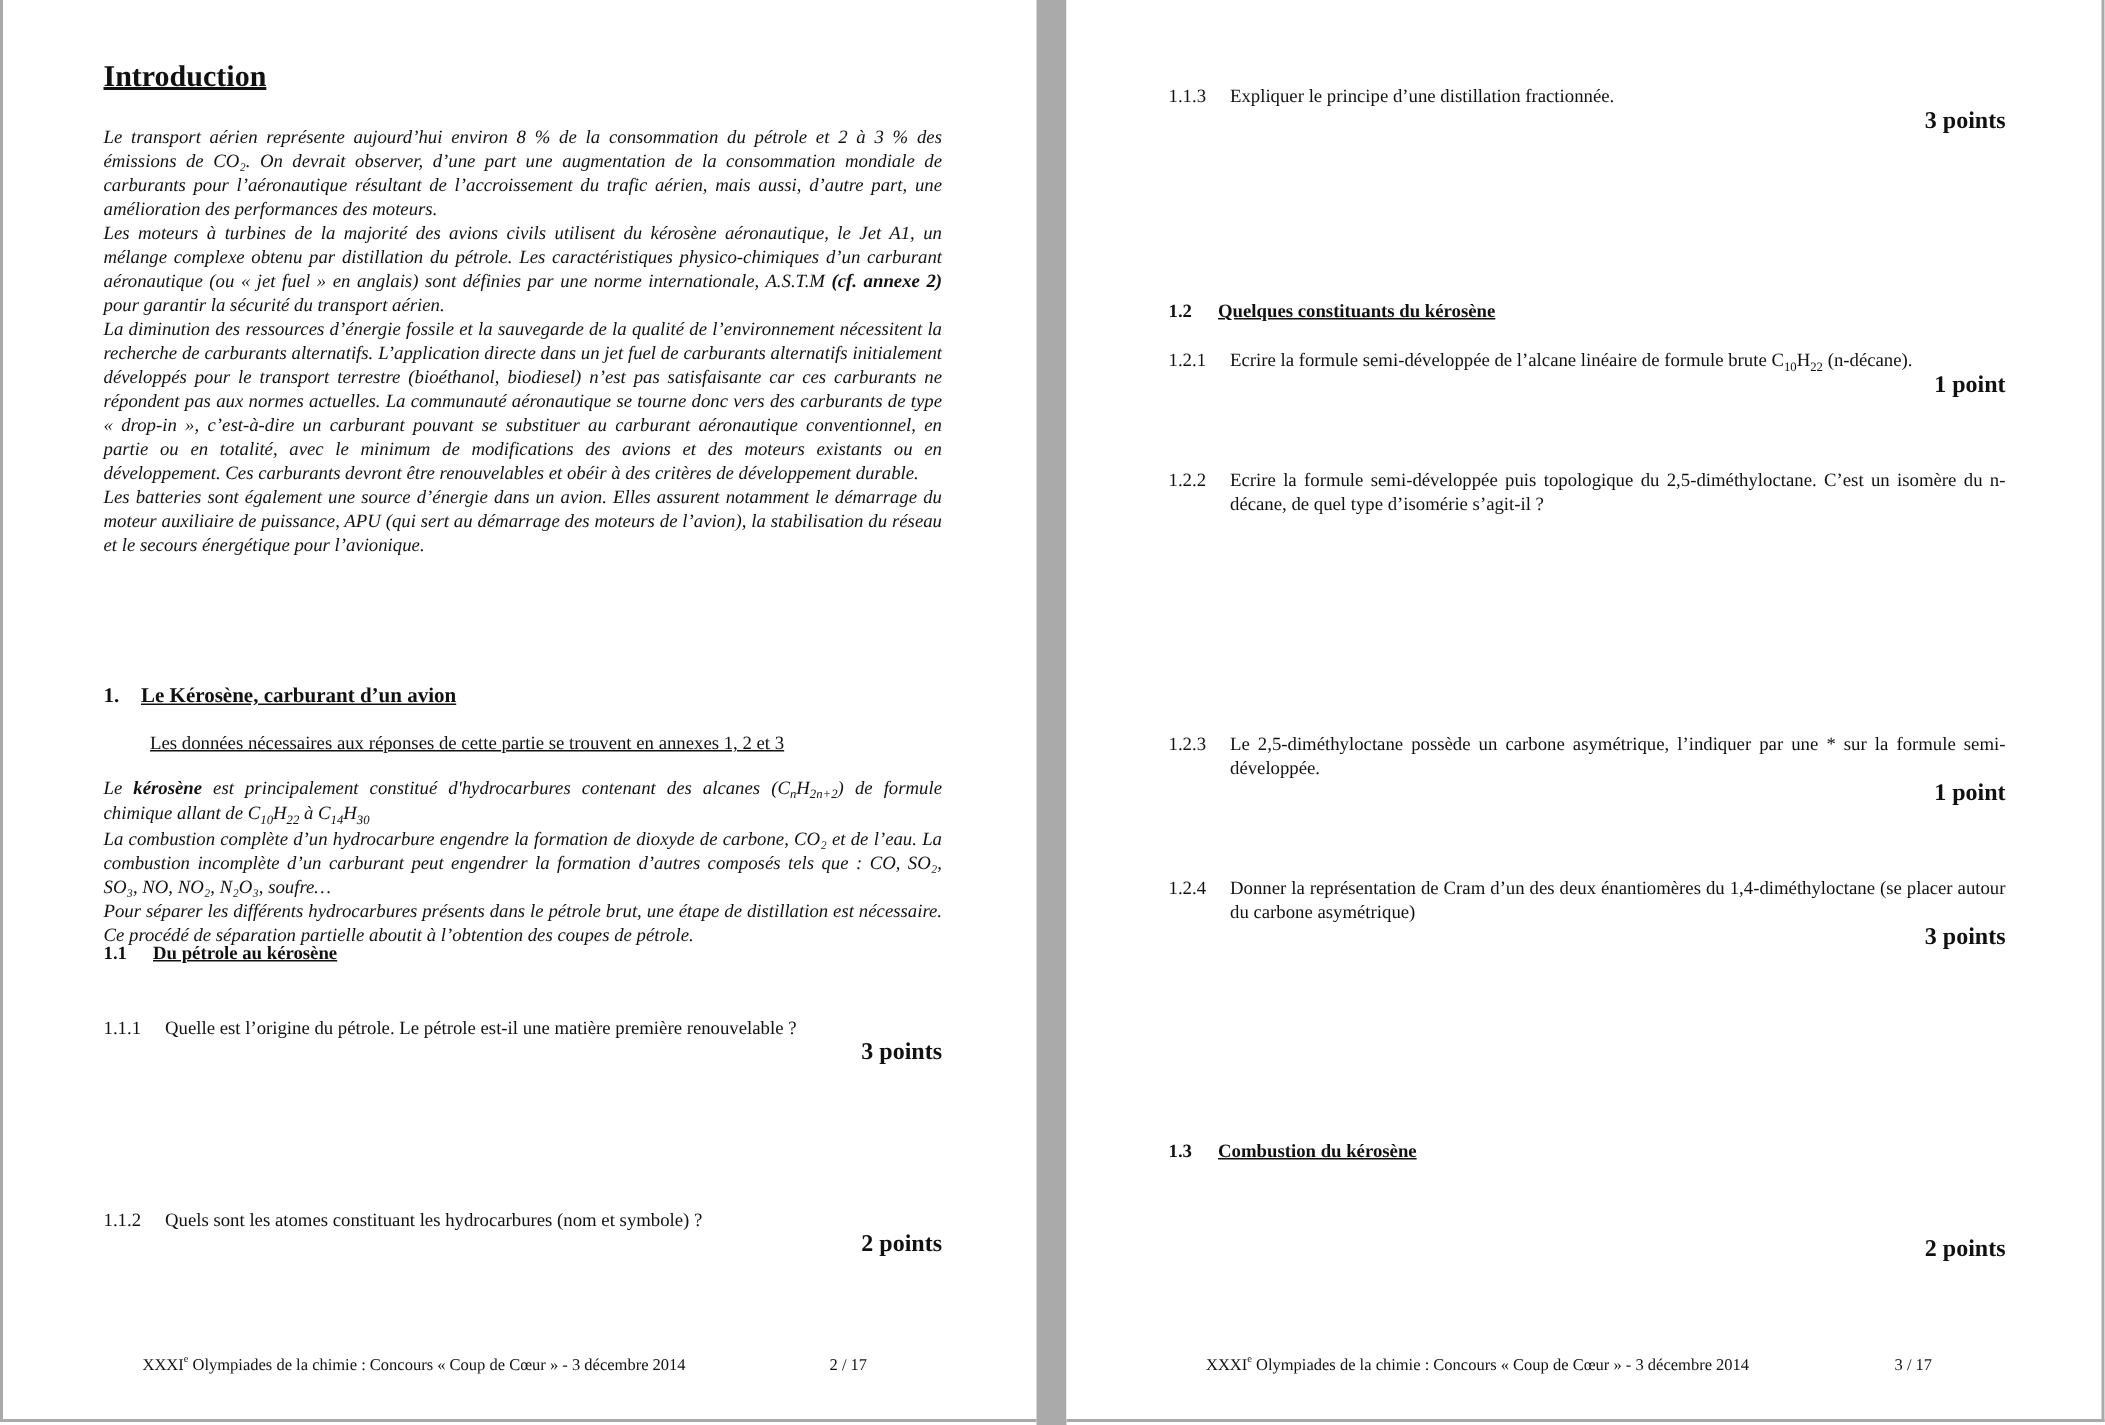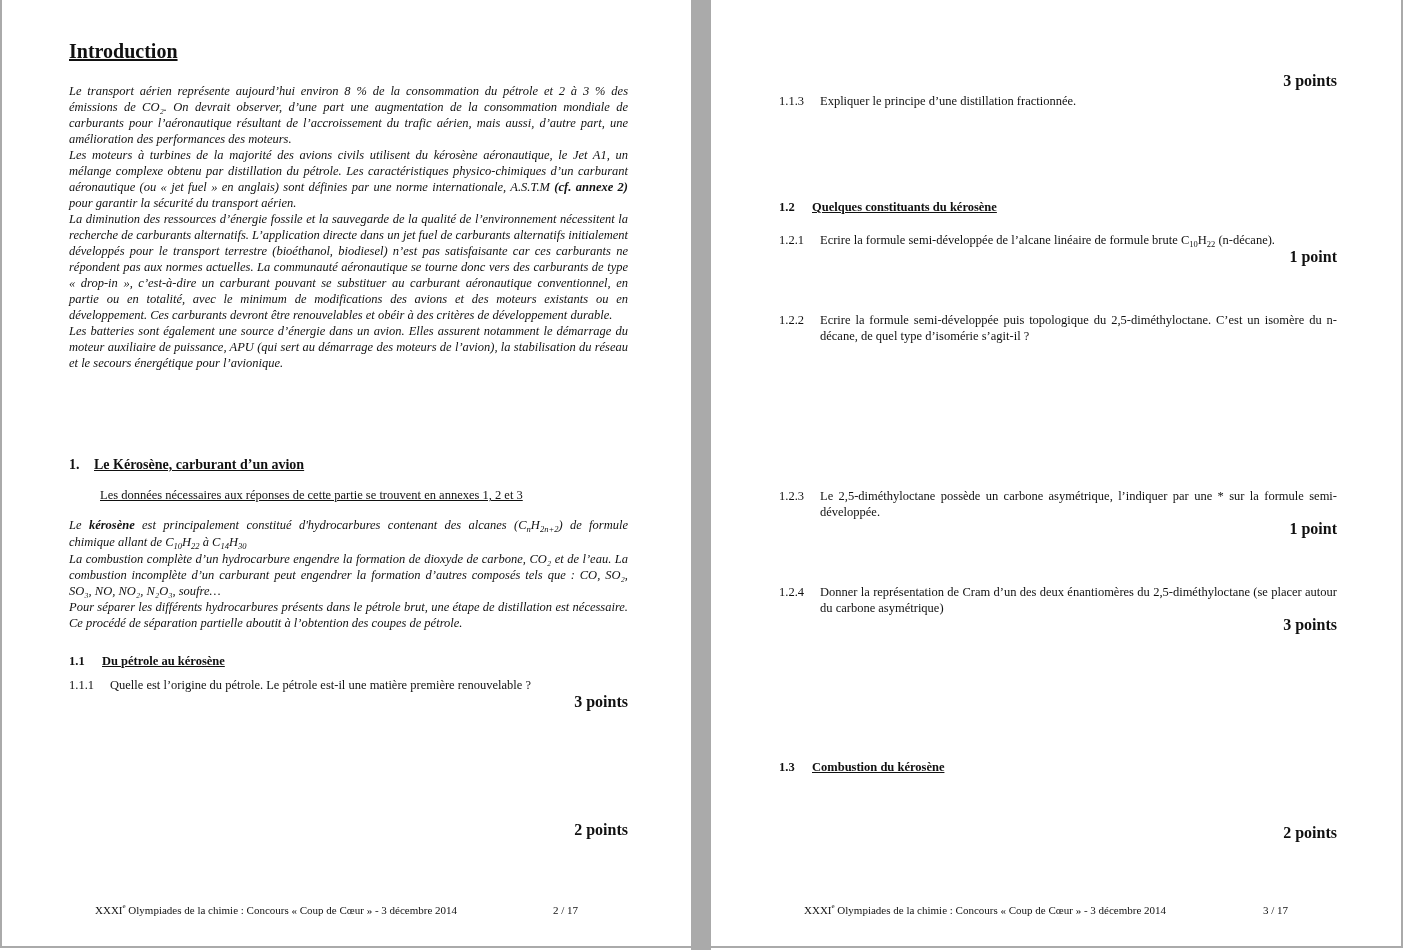--- a/index.html
+++ b/index.html
@@ -58,43 +58,47 @@
   </div>
 
   <div class="abs note">Les données nécessaires aux réponses de cette partie se trouvent en annexes 1, 2 et 3</div>
 
   <div class="abs para" style="top:517px;">
     <p><span>Le </span><b class="kw">kérosène</b><span> est principalement constitué d'hydrocarbures contenant des alcanes (C</span><sub>n</sub><span>H</span><sub>2n+2</sub><span>) de formule chimique allant de C</span><sub>10</sub><span>H</span><sub>22</sub><span> à C</span><sub>14</sub><span>H</span><sub>30</sub></p>
     <p>La combustion complète d’un hydrocarbure engendre la formation de dioxyde de carbone, CO₂ et de l’eau. La combustion incomplète d’un carburant peut engendrer la formation d’autres composés tels que : CO, SO₂, SO₃, NO, NO₂, N₂O₃, soufre…</p>
     <p class="last">Pour séparer les différents hydrocarbures présents dans le pétrole brut, une étape de distillation est nécessaire. Ce procédé de séparation partielle aboutit à l’obtention des coupes de pétrole.</p>
   </div>
 
-  <div class="abs h2" style="left:67px; top:654px;">
+  <div class="abs h2" style="left:67px; top:628px;">
     <span class="num">1.1</span><span class="txt">Du pétrole au kérosène</span>
   </div>
 
   <div class="abs q" style="left:67px; top:677px; width:559px;">
     <span class="num">1.1.1</span>
     <span class="txt single" style="padding-left:41px;">Quelle est l’origine du pétrole. Le pétrole est-il une matière première renouvelable ?</span>
   </div>
   <div class="abs pts" style="left:67px; top:693px; width:559px;">3 points</div>
 
+  <div class="abs q" style="left:67px; top:805px; width:559px;">
+    <span class="num">1.1.2</span>
+    <span class="txt single" style="padding-left:41px;">Quels sont les atomes constituant les hydrocarbures (nom et symbole) ?</span>
+  </div>
   <div class="abs pts" style="left:67px; top:821px; width:559px;">2 points</div>
 
   <div class="abs footer" style="left:93px;">
     <span>XXXI</span><sup>e</sup><span> Olympiades de la chimie : Concours « Coup de Cœur » - 3 décembre 2014</span>
   </div>
   <div class="abs footer" style="left:551px;">2 / 17</div>
 </div>
 
 <div class="gutter"></div>
 
 <div class="page" id="page-right">
 
-  <div class="abs q" style="left:68px; top:56px; width:558px;margin-top:37px;">
+  <div class="abs q" style="left:68px; top:56px; width:558px;">
     <span class="num">1.1.3</span>
     <span class="txt single" style="padding-left:41px;">Expliquer le principe d’une distillation fractionnée.</span>
   </div>
   <div class="abs pts" style="left:68px; top:72px; width:558px;">3 points</div>
 
   <div class="abs h2" style="left:68px; top:200px;">
     <span class="num">1.2</span><span class="txt">Quelques constituants du kérosène</span>
   </div>
 
   <div class="abs q" style="left:68px; top:232px; width:558px;">
@@ -109,21 +113,21 @@
   </div>
 
   <div class="abs q" style="left:68px; top:488px; width:558px;">
     <span class="num">1.2.3</span>
     <span class="txt" style="padding-left:41px;">Le 2,5-diméthyloctane possède un carbone asymétrique, l’indiquer par une * sur la formule semi-développée.</span>
   </div>
   <div class="abs pts" style="left:68px; top:520px; width:558px;">1 point</div>
 
   <div class="abs q" style="left:68px; top:584px; width:558px;">
     <span class="num">1.2.4</span>
-    <span class="txt" style="padding-left:41px;">Donner la représentation de Cram d’un des deux énantiomères du 2,5-diméthyloctane (se placer autour du carbone asymétrique)</span>
+    <span class="txt" style="padding-left:41px;">Donner la représentation de Cram d’un des deux énantiomères du 1,4-diméthyloctane (se placer autour du carbone asymétrique)</span>
   </div>
   <div class="abs pts" style="left:68px; top:616px; width:558px;">3 points</div>
 
   <div class="abs h2" style="left:68px; top:760px;">
     <span class="num">1.3</span><span class="txt">Combustion du kérosène</span>
   </div>
 
   <div class="abs pts" style="left:68px; top:824px; width:558px;">2 points</div>
 
   <div class="abs footer" style="left:93px;">

